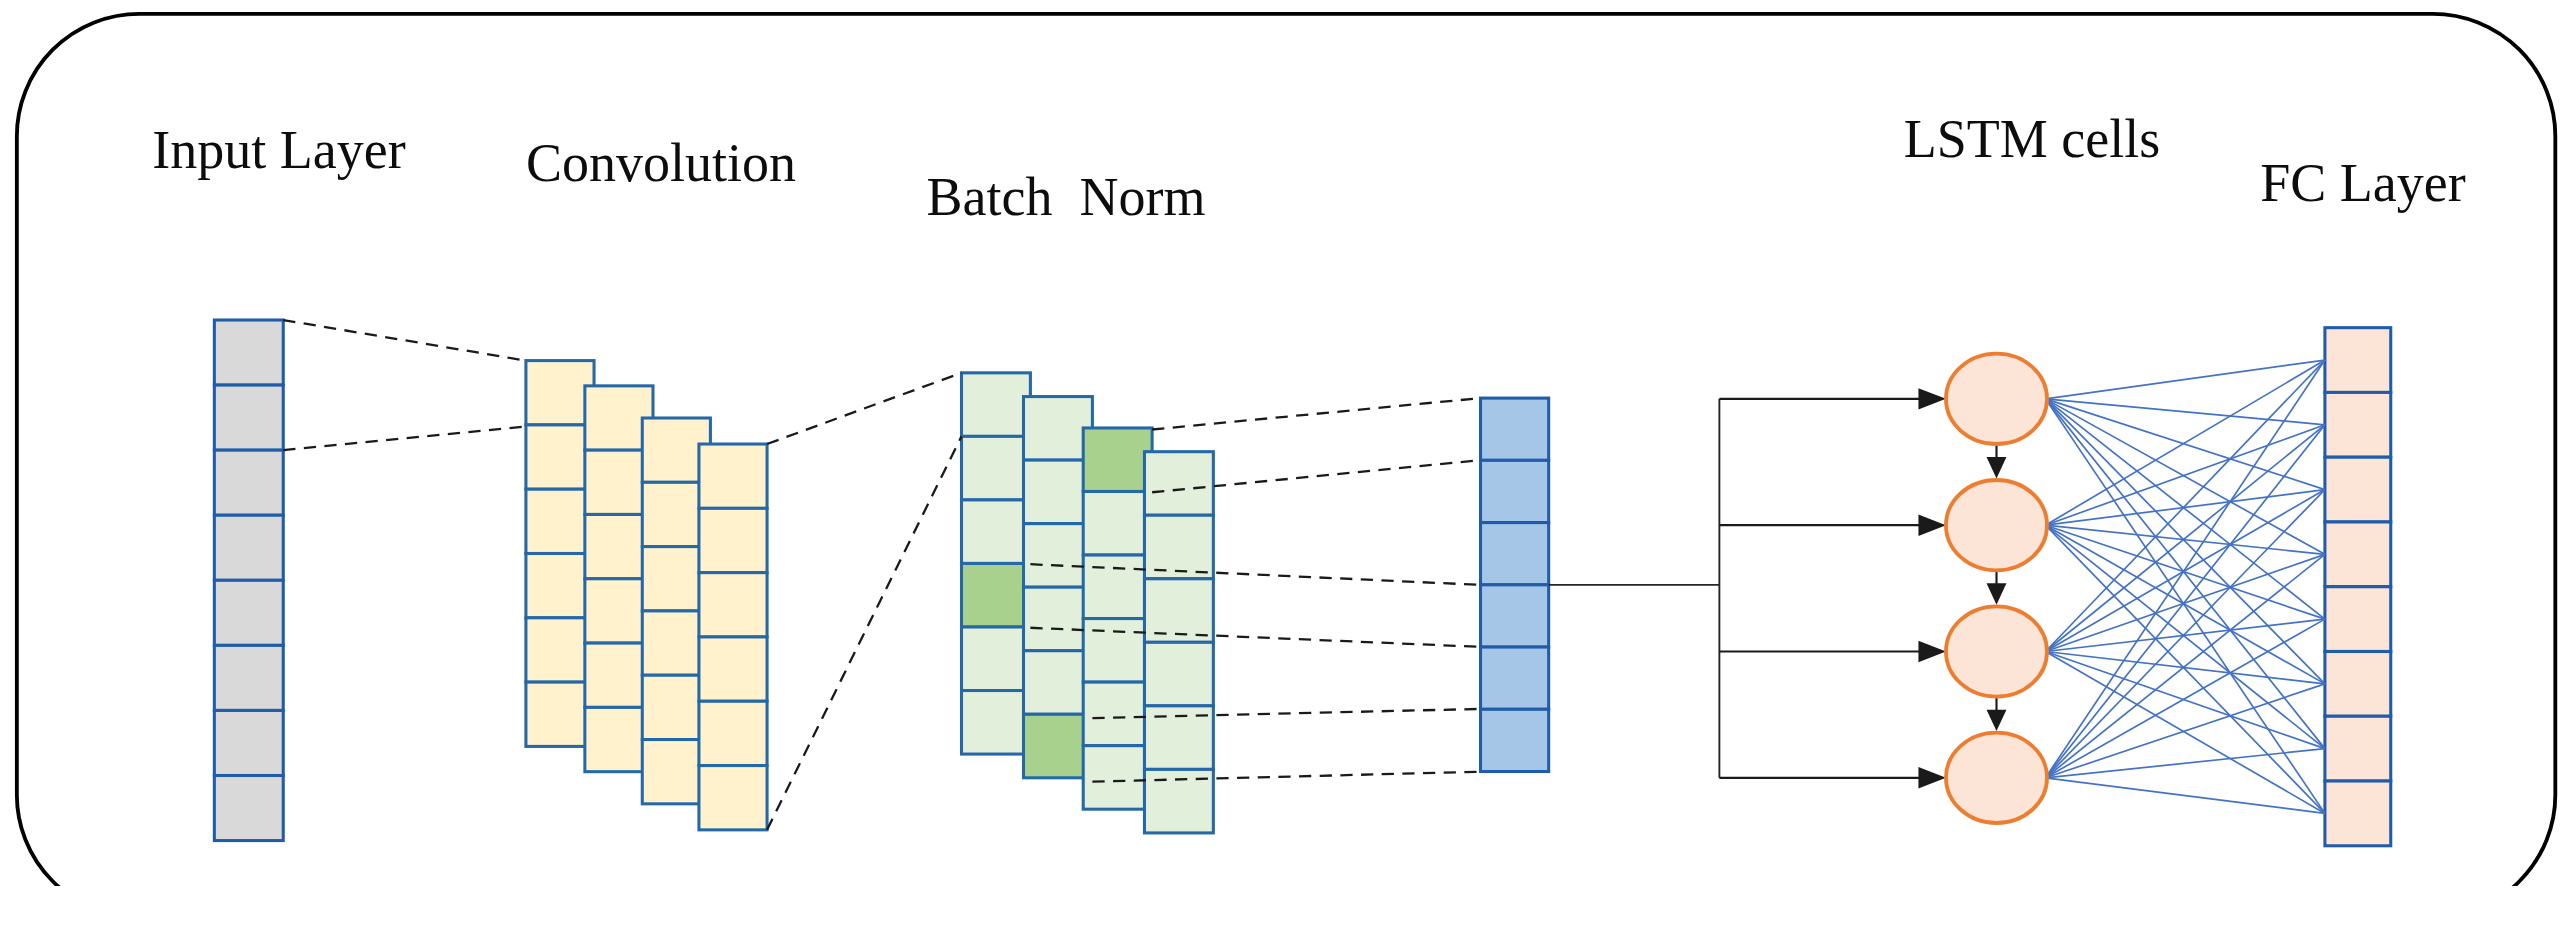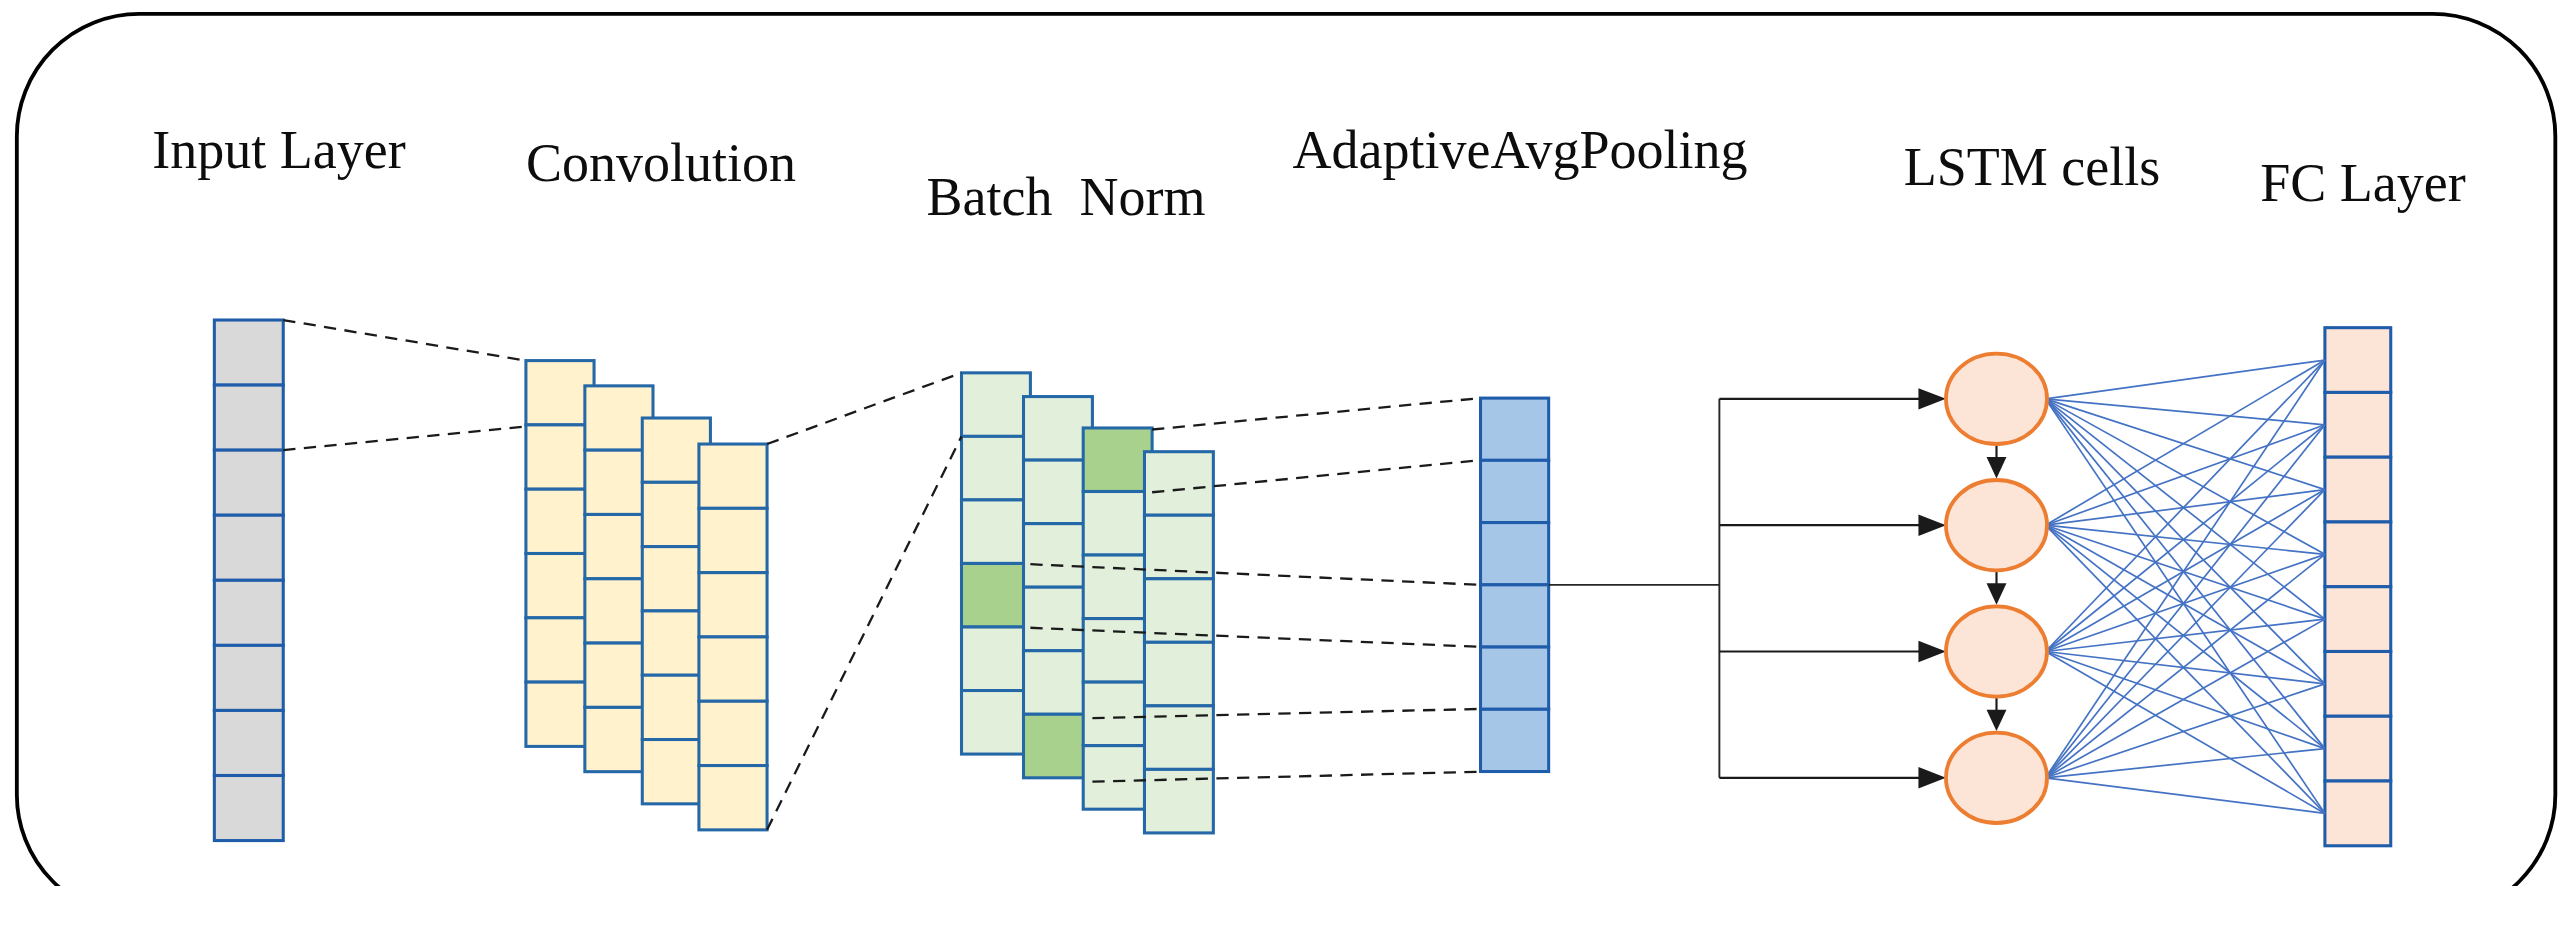--- a/index.html
+++ b/index.html
@@ -145,17 +145,16 @@
       <polygon points="2608,955 2595,927 2621,927" fill="#1a1a1a"></polygon>
       <ellipse cx="2608" cy="521" rx="66" ry="59" fill="#fce4d6" stroke="#ed7d31" stroke-width="5"></ellipse>
       <ellipse cx="2608" cy="686" rx="66" ry="59" fill="#fce4d6" stroke="#ed7d31" stroke-width="5"></ellipse>
       <ellipse cx="2608" cy="851" rx="66" ry="59" fill="#fce4d6" stroke="#ed7d31" stroke-width="5"></ellipse>
       <ellipse cx="2608" cy="1016" rx="66" ry="59" fill="#fce4d6" stroke="#ed7d31" stroke-width="5"></ellipse>
     </svg>
 
   <div class="layer-label" style="left: 279px; top: 119px;">Input Layer</div>
   <div class="layer-label" style="left: 629px; top: 132px; margin-left: 32px;">Convolution</div>
   <div class="layer-label" style="left: 1066px; top: 122px; margin-top: 44px;">Batch  Norm</div>
-  <div class="layer-label" style="left: 1520px; top: 119px;">AdaptiveAvgPooling</div>
-  <div class="layer-label" style="left: 2032px; top: 136px;">LSTM cells</div>
+  <div class="layer-label" style="left: 2032px; top: 108px;">LSTM cells</div>
   <div class="layer-label" style="left: 2363px; top: 120px; margin-top: 32px;">FC Layer</div>
 </div>
 
 
 </body></html>

